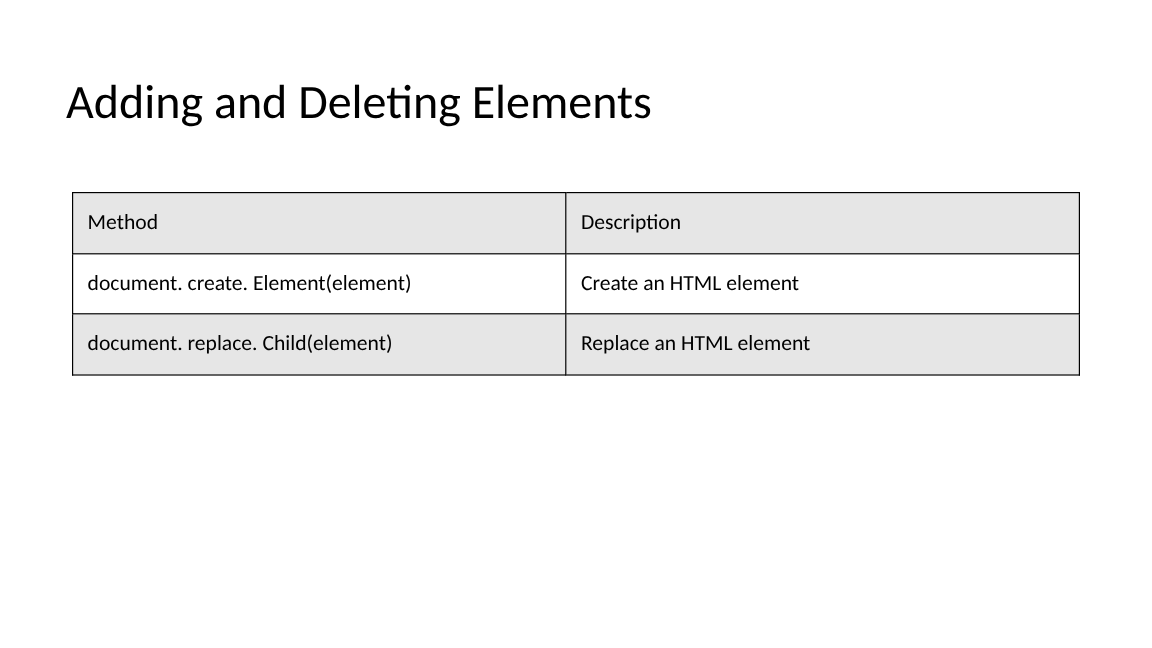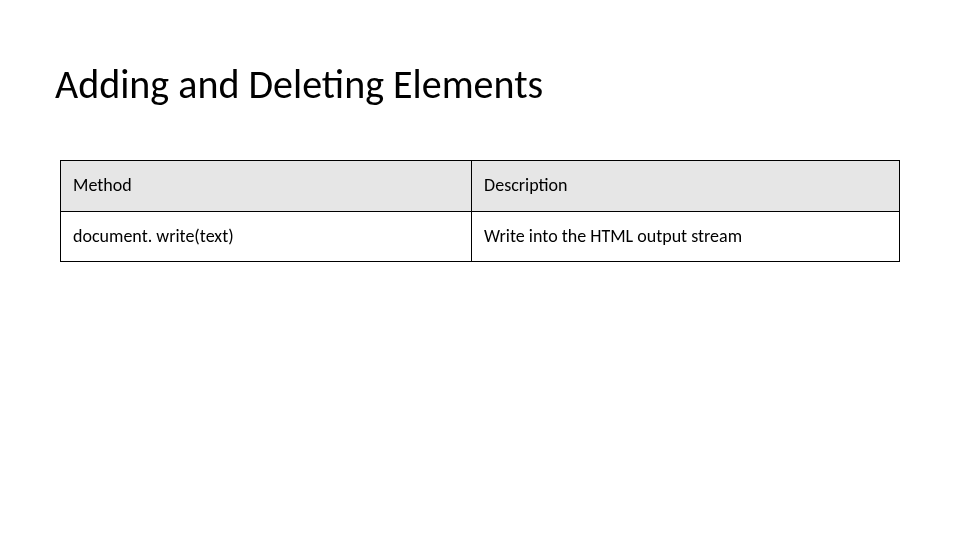--- a/index.html
+++ b/index.html
@@ -69,20 +69,24 @@
         <col class="col-desc">
       </colgroup>
       <thead>
         <tr>
           <th>Method</th>
           <th>Description</th>
         </tr>
       </thead>
       <tbody>
         <tr>
-          <td>document. write(text)</td>
-          <td>Write into the HTML output stream</td>
+          <td>document. create. Element(element)</td>
+          <td>Create an HTML element</td>
+        </tr>
+        <tr>
+          <td>document. replace. Child(element)</td>
+          <td>Replace an HTML element</td>
         </tr>
       </tbody>
     </table>
   </div>
 
 </div>
 
 </body></html>

